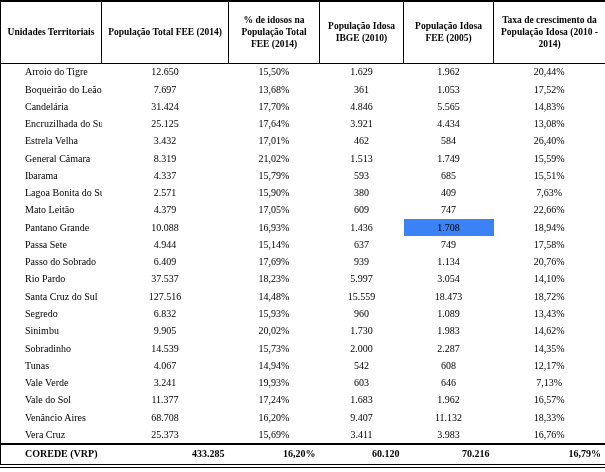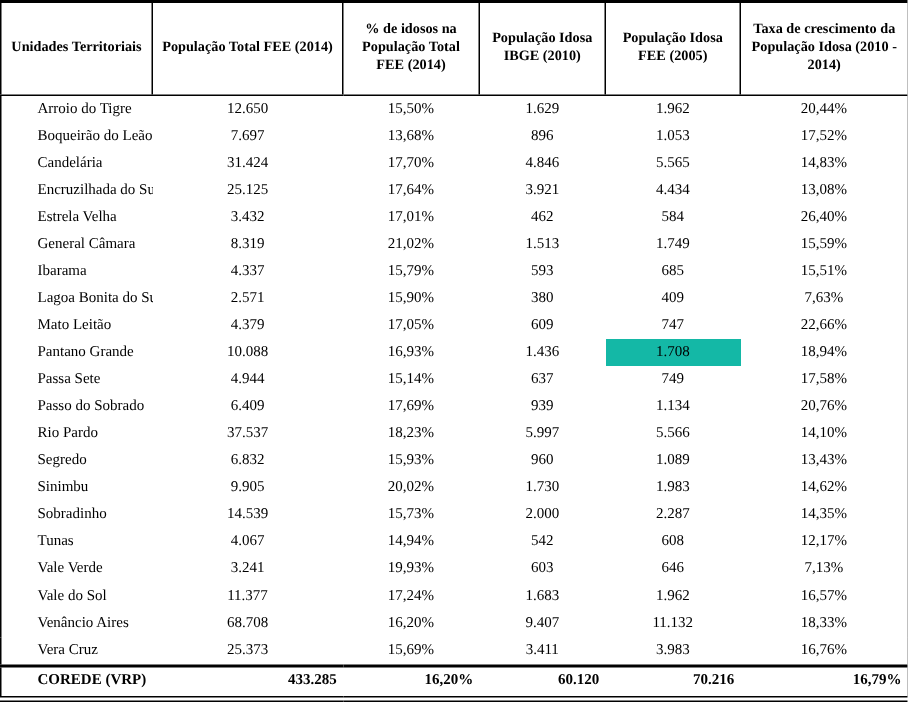--- a/index.html
+++ b/index.html
@@ -80,21 +80,21 @@
         <td>12.650</td>
         <td>15,50%</td>
         <td>1.629</td>
         <td>1.962</td>
         <td>20,44%</td>
       </tr>
       <tr>
         <td class="name-cell">Boqueirão do Leão</td>
         <td>7.697</td>
         <td>13,68%</td>
-        <td>896</td>
+        <td>361</td>
         <td>1.053</td>
         <td>17,52%</td>
       </tr>
       <tr>
         <td class="name-cell">Candelária</td>
         <td>31.424</td>
         <td>17,70%</td>
         <td>4.846</td>
         <td>5.565</td>
         <td>14,83%</td>
@@ -145,21 +145,21 @@
         <td>17,05%</td>
         <td>609</td>
         <td>747</td>
         <td>22,66%</td>
       </tr>
       <tr>
         <td class="name-cell">Pantano Grande</td>
         <td>10.088</td>
         <td>16,93%</td>
         <td>1.436</td>
-        <td style="background: #14b8a6;">1.708</td>
+        <td style="background: #3b82f6;">1.708</td>
         <td>18,94%</td>
       </tr>
       <tr>
         <td class="name-cell">Passa Sete</td>
         <td>4.944</td>
         <td>15,14%</td>
         <td>637</td>
         <td>749</td>
         <td>17,58%</td>
       </tr>
@@ -169,22 +169,30 @@
         <td>17,69%</td>
         <td>939</td>
         <td>1.134</td>
         <td>20,76%</td>
       </tr>
       <tr>
         <td class="name-cell">Rio Pardo</td>
         <td>37.537</td>
         <td>18,23%</td>
         <td>5.997</td>
-        <td>5.566</td>
+        <td>3.054</td>
         <td>14,10%</td>
+      </tr>
+      <tr>
+        <td class="name-cell">Santa Cruz do Sul</td>
+        <td>127.516</td>
+        <td>14,48%</td>
+        <td>15.559</td>
+        <td>18.473</td>
+        <td>18,72%</td>
       </tr>
       <tr>
         <td class="name-cell">Segredo</td>
         <td>6.832</td>
         <td>15,93%</td>
         <td>960</td>
         <td>1.089</td>
         <td>13,43%</td>
       </tr>
       <tr>

